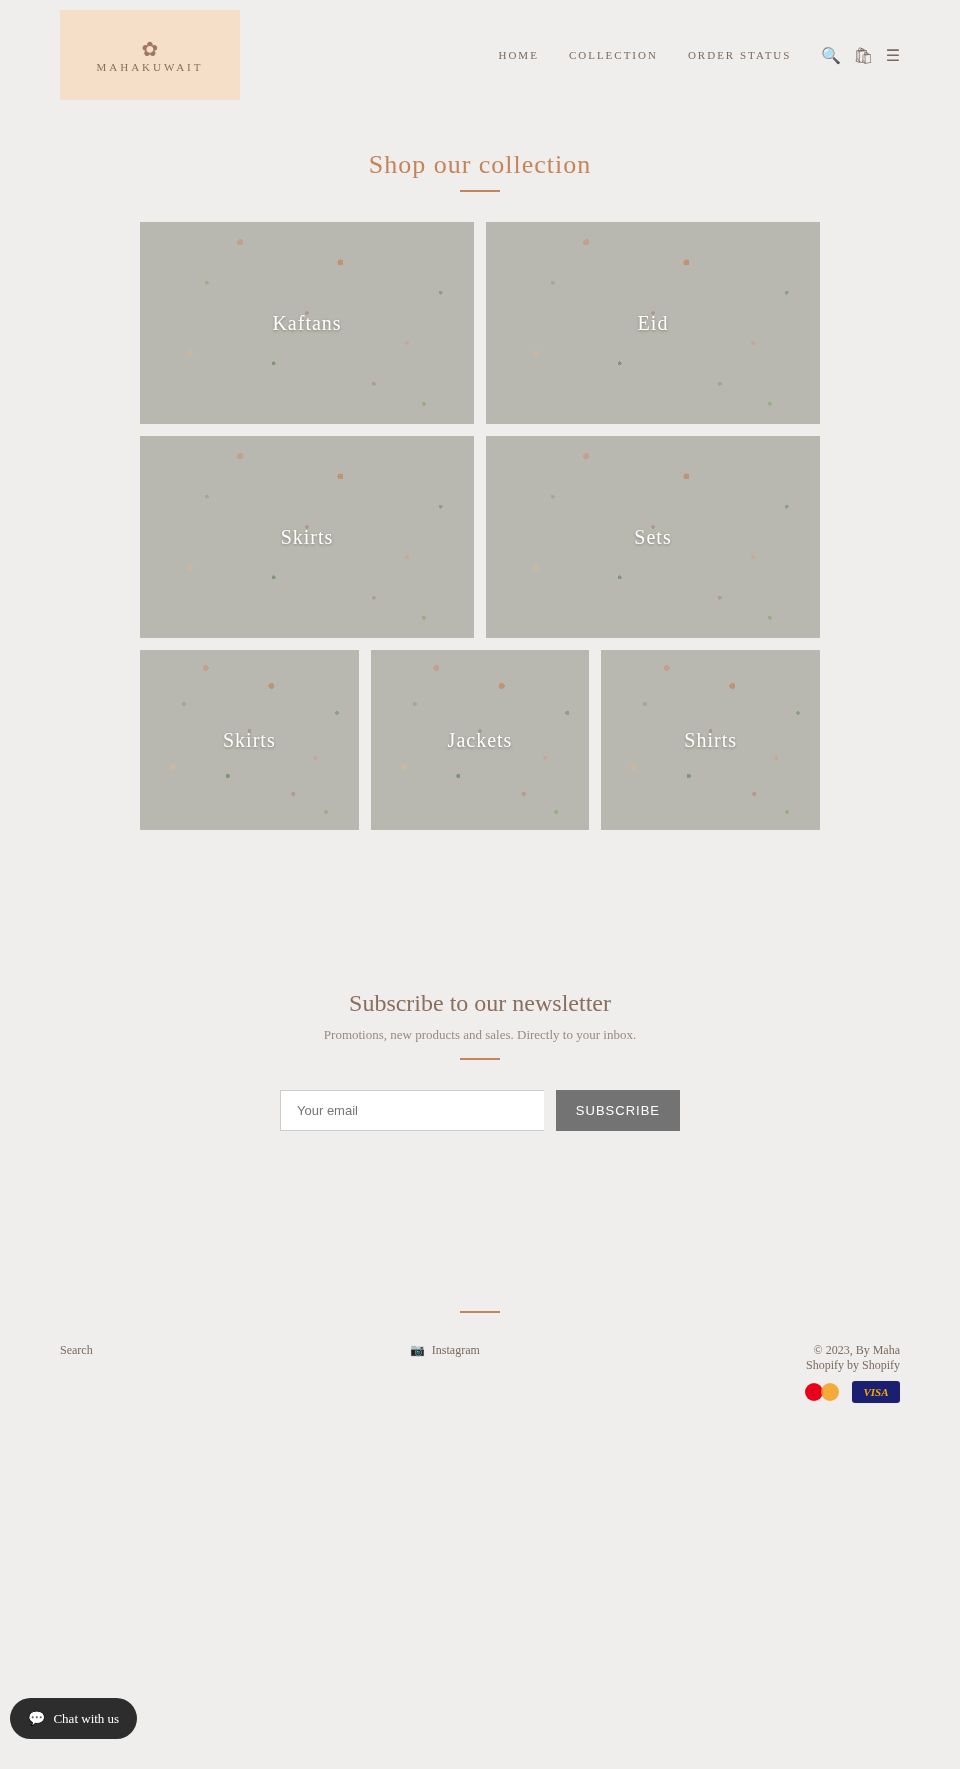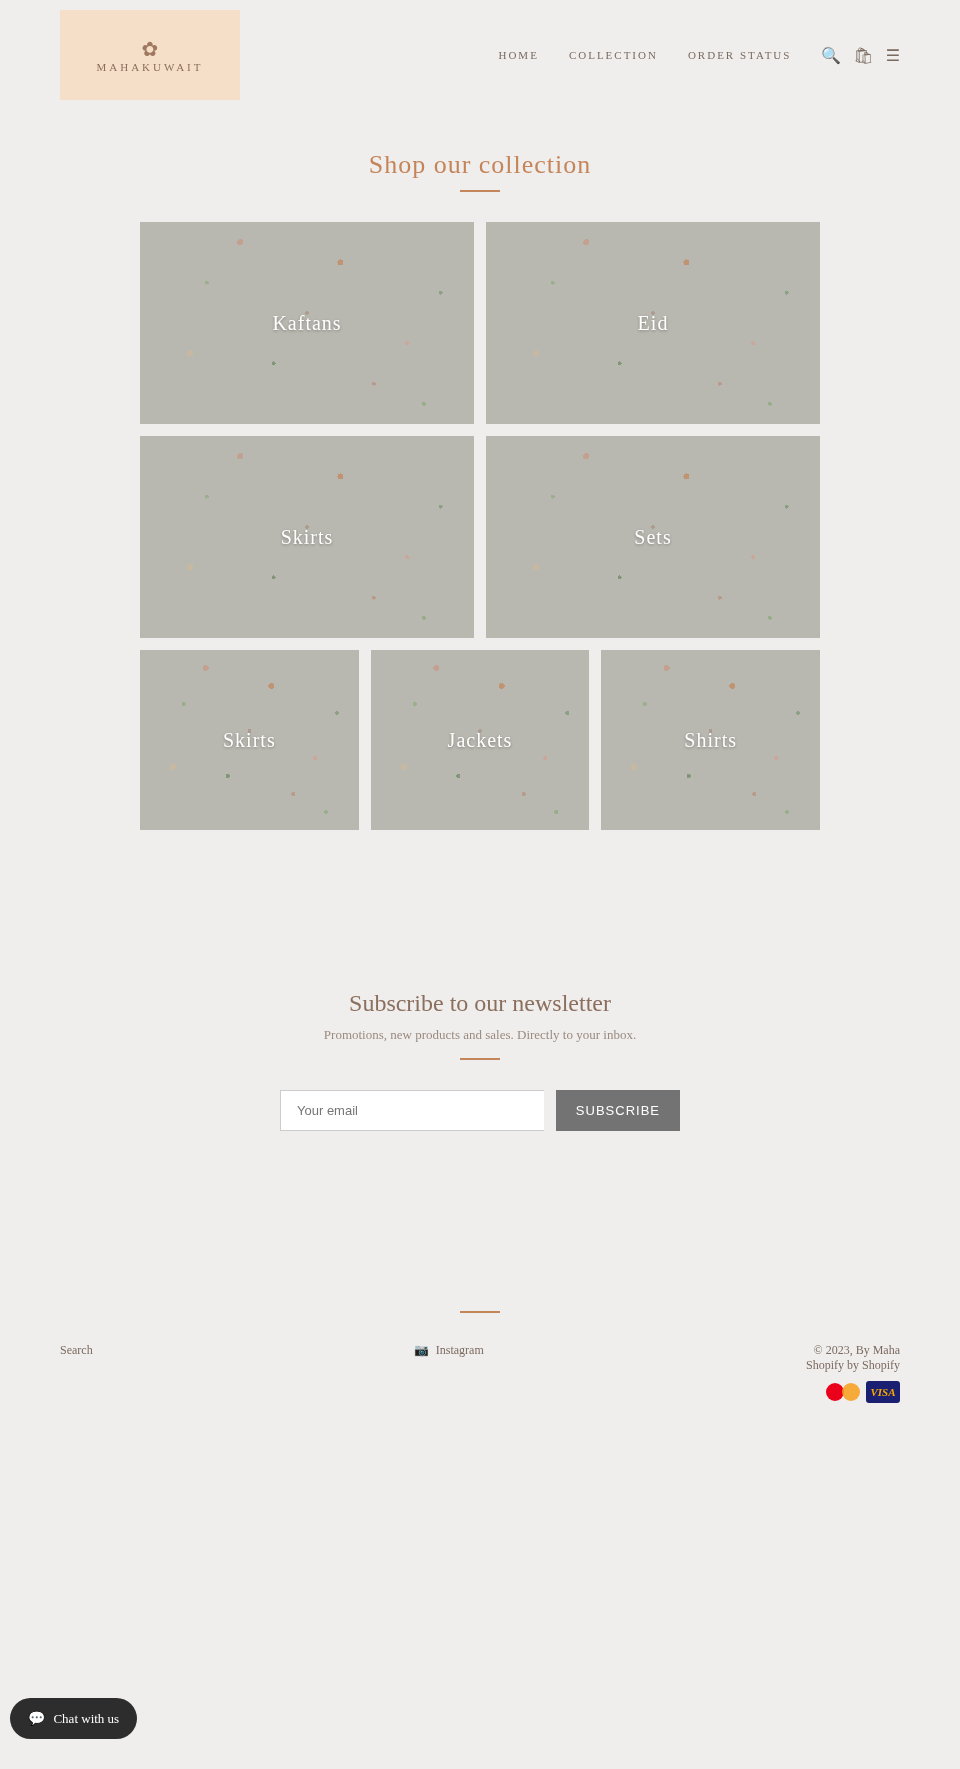--- a/index.html
+++ b/index.html
@@ -247,21 +247,21 @@
       color: #7a6a60;
       display: block;
       margin-bottom: 8px;
     }
     .payment-icons {
       display: flex;
       gap: 6px;
       justify-content: flex-end;
     }
     .payment-icon {
-      width: 34px;
+      width: 48px;
       height: 22px;
       border-radius: 3px;
       display: flex;
       align-items: center;
       justify-content: center;
       font-size: 8px;
       font-weight: bold;
     }
     .mastercard-icon {
       background: transparent;

